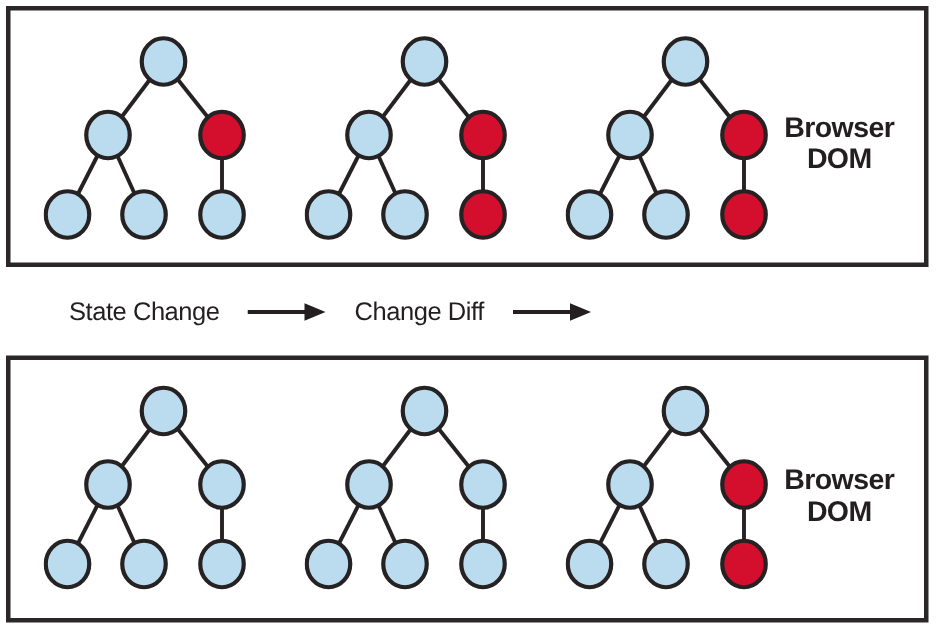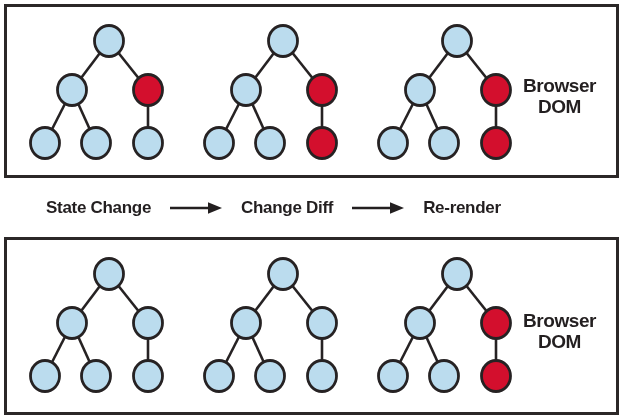--- a/index.html
+++ b/index.html
@@ -48,21 +48,21 @@
     white-space: nowrap;
   }
   .panel-label span { display: block; }
   .process-row {
     height: 59px;
     display: flex;
     align-items: center;
     padding-left: 46px;
     gap: 19px;
     font-size: 17px;
-    font-weight: bold;
+    font-weight: normal;
     letter-spacing: -0.3px;
     text-align: center;
   }
   .arrow { flex: 0 0 auto; }
 </style>
 </head>
 <body>
 
 <div class="figure">
 
@@ -118,21 +118,20 @@
     <span>State Change</span>
     <svg class="arrow" width="52" height="14" viewBox="0 0 52 14">
       <line x1="0" y1="7" x2="39" y2="7" stroke="#231f20" stroke-width="2.6"></line>
       <polygon points="38,1.2 52,7 38,12.8" fill="#231f20"></polygon>
     </svg>
     <span>Change Diff</span>
     <svg class="arrow" width="52" height="14" viewBox="0 0 52 14">
       <line x1="0" y1="7" x2="39" y2="7" stroke="#231f20" stroke-width="2.6"></line>
       <polygon points="38,1.2 52,7 38,12.8" fill="#231f20"></polygon>
     </svg>
-    <span>Re-render</span>
   </div>
 
   <div class="panel bottom">
     <div class="trees">
         <svg width="136" height="142" viewBox="0 0 136 142">
           <line x1="80" y1="22" x2="43" y2="71" stroke="#262223" stroke-width="2.6"></line>
           <line x1="80" y1="22" x2="119" y2="71" stroke="#262223" stroke-width="2.6"></line>
           <line x1="43" y1="71" x2="16" y2="124" stroke="#262223" stroke-width="2.6"></line>
           <line x1="43" y1="71" x2="67" y2="124" stroke="#262223" stroke-width="2.6"></line>
           <line x1="119" y1="71" x2="119" y2="124" stroke="#262223" stroke-width="2.6"></line>

